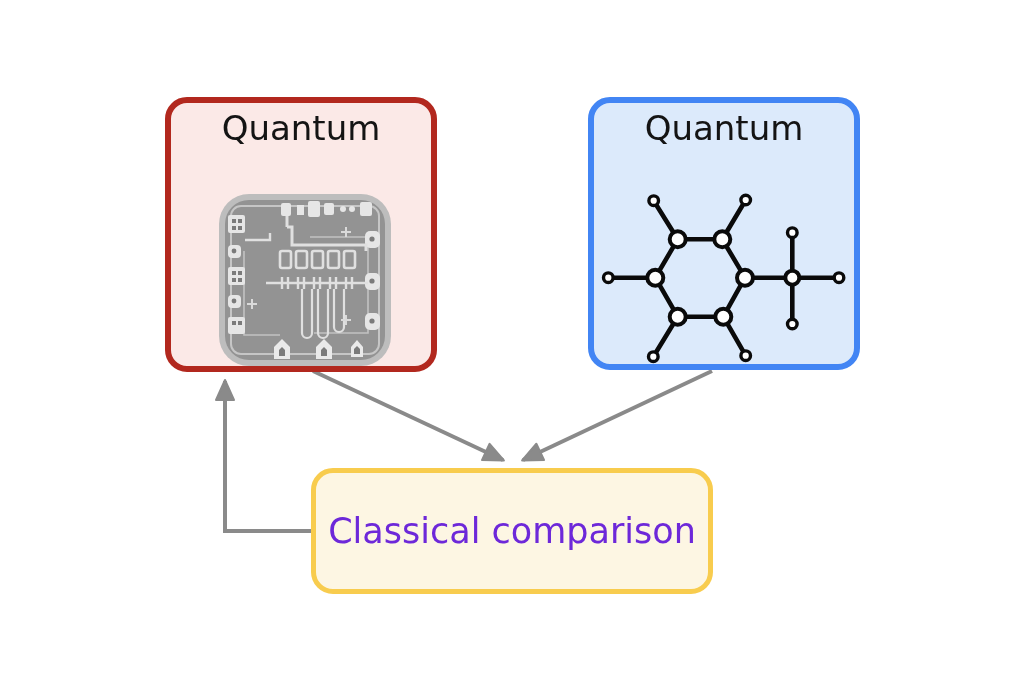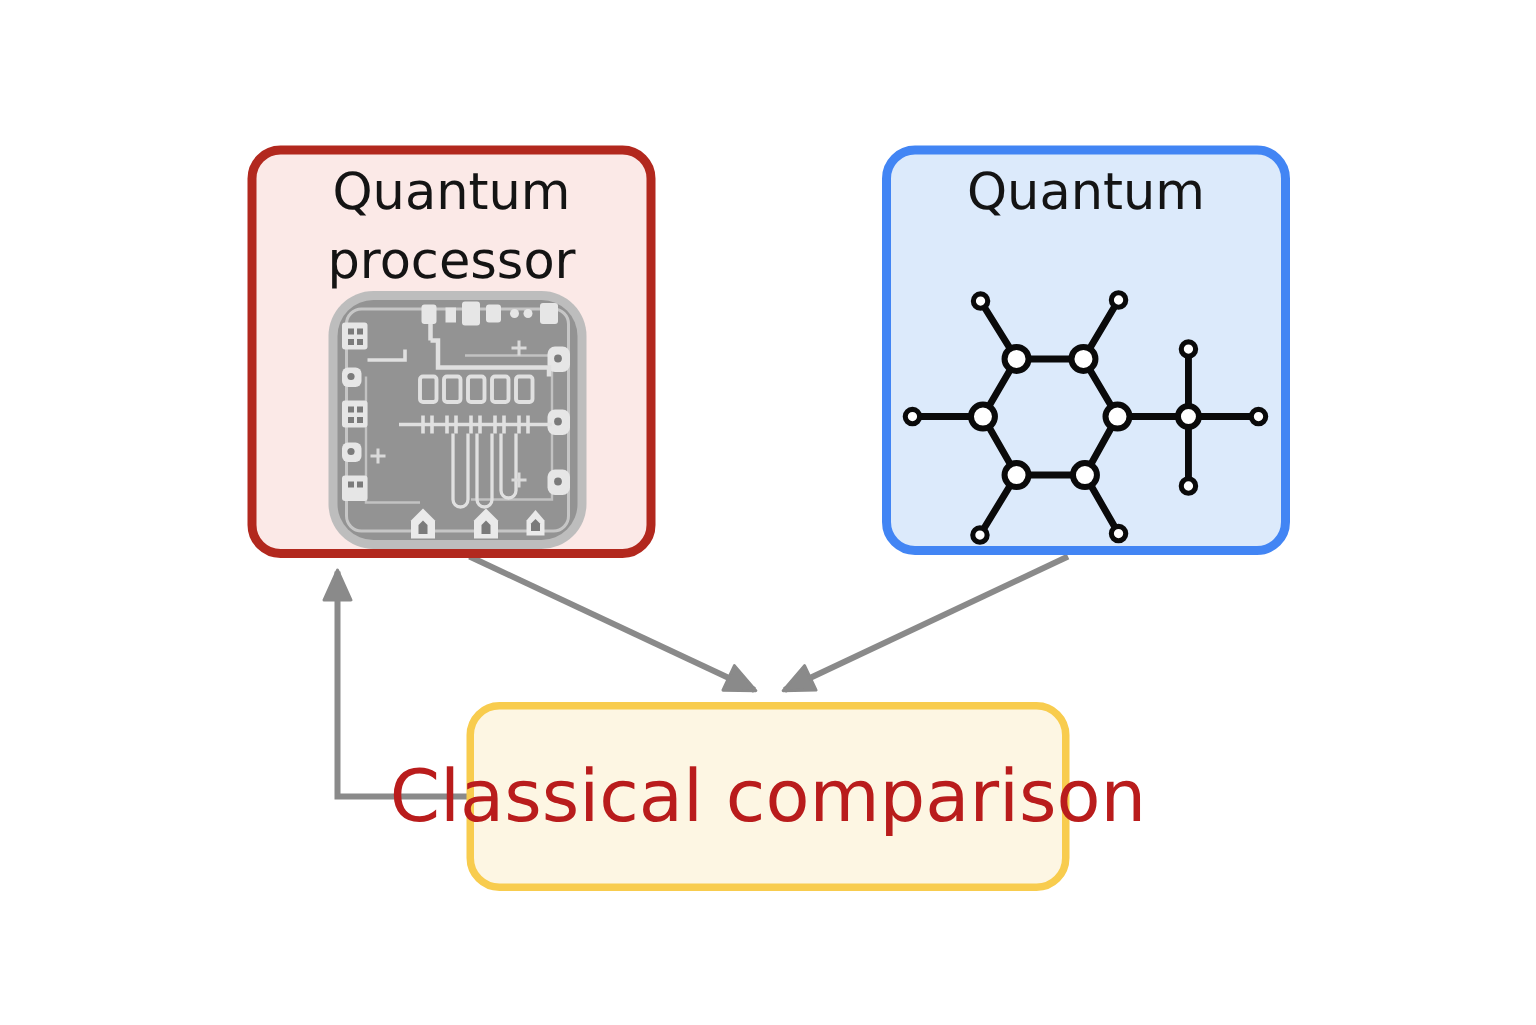--- a/index.html
+++ b/index.html
@@ -10,21 +10,21 @@
   .arrows{position:absolute;left:0;top:0;width:1024px;height:683px;z-index:0;}
   .node{position:absolute;box-sizing:border-box;border-radius:22px;z-index:1;}
   .node-quantum{left:165px;top:97px;width:272px;height:275px;background:#fbe9e7;border:6px solid #b2281e;}
   .node-physical{left:588px;top:97px;width:272px;height:273px;background:#dceafb;border:6px solid #4285f4;}
   .node-classical{left:311px;top:468px;width:402px;height:126px;background:#fdf6e3;border:5px solid #f8cc4e;
     display:flex;align-items:center;justify-content:center;}
   .node-title{
     position:absolute;left:0;right:0;top:3px;text-align:center;
     font-size:34px;line-height:1.34;color:#141414;
   }
-  .classical-label{font-size:48px;color:#b91c1c;white-space:nowrap;}
+  .classical-label{font-size:35px;color:#6d28d9;white-space:nowrap;}
   .chip-wrap{position:absolute;left:47px;top:90px;width:174px;height:174px;}
   .molecule-wrap{position:absolute;left:0;top:0;width:260px;height:261px;}
 </style>
 </head>
 <body>
 
 <div class="canvas">
 
   <svg class="arrows" viewBox="0 0 1024 683">
     <defs>
@@ -33,21 +33,20 @@
       </marker>
     </defs>
     <path d="M313,371 L503,460" fill="none" stroke="#8a8a8a" stroke-width="4" marker-end="url(#ah)"></path>
     <path d="M712,371 L523,460" fill="none" stroke="#8a8a8a" stroke-width="4" marker-end="url(#ah)"></path>
     <path d="M313,531 L225,531 L225,381" fill="none" stroke="#8a8a8a" stroke-width="4" marker-end="url(#ah)"></path>
   </svg>
 
   <div class="node node-quantum">
     <div class="node-title">
       <div>Quantum</div>
-      <div>processor</div>
     </div>
     <div class="chip-wrap">
       <svg viewBox="0 0 174 174" width="174" height="174">
 
         <rect x="1" y="1" width="172" height="172" rx="30" fill="#bdbdbd"></rect>
         <rect x="7" y="7" width="160" height="160" rx="24" fill="#939393"></rect>
         <rect x="13" y="13" width="148" height="148" rx="10" fill="none" stroke="#c6c6c6" stroke-width="2"></rect>
 
         <path d="M26,58 V142 H62" fill="none" stroke="#c2c2c2" stroke-width="1.6"></path>
         <path d="M92,44 H150 V140 H96" fill="none" stroke="#c2c2c2" stroke-width="1.6"></path>

